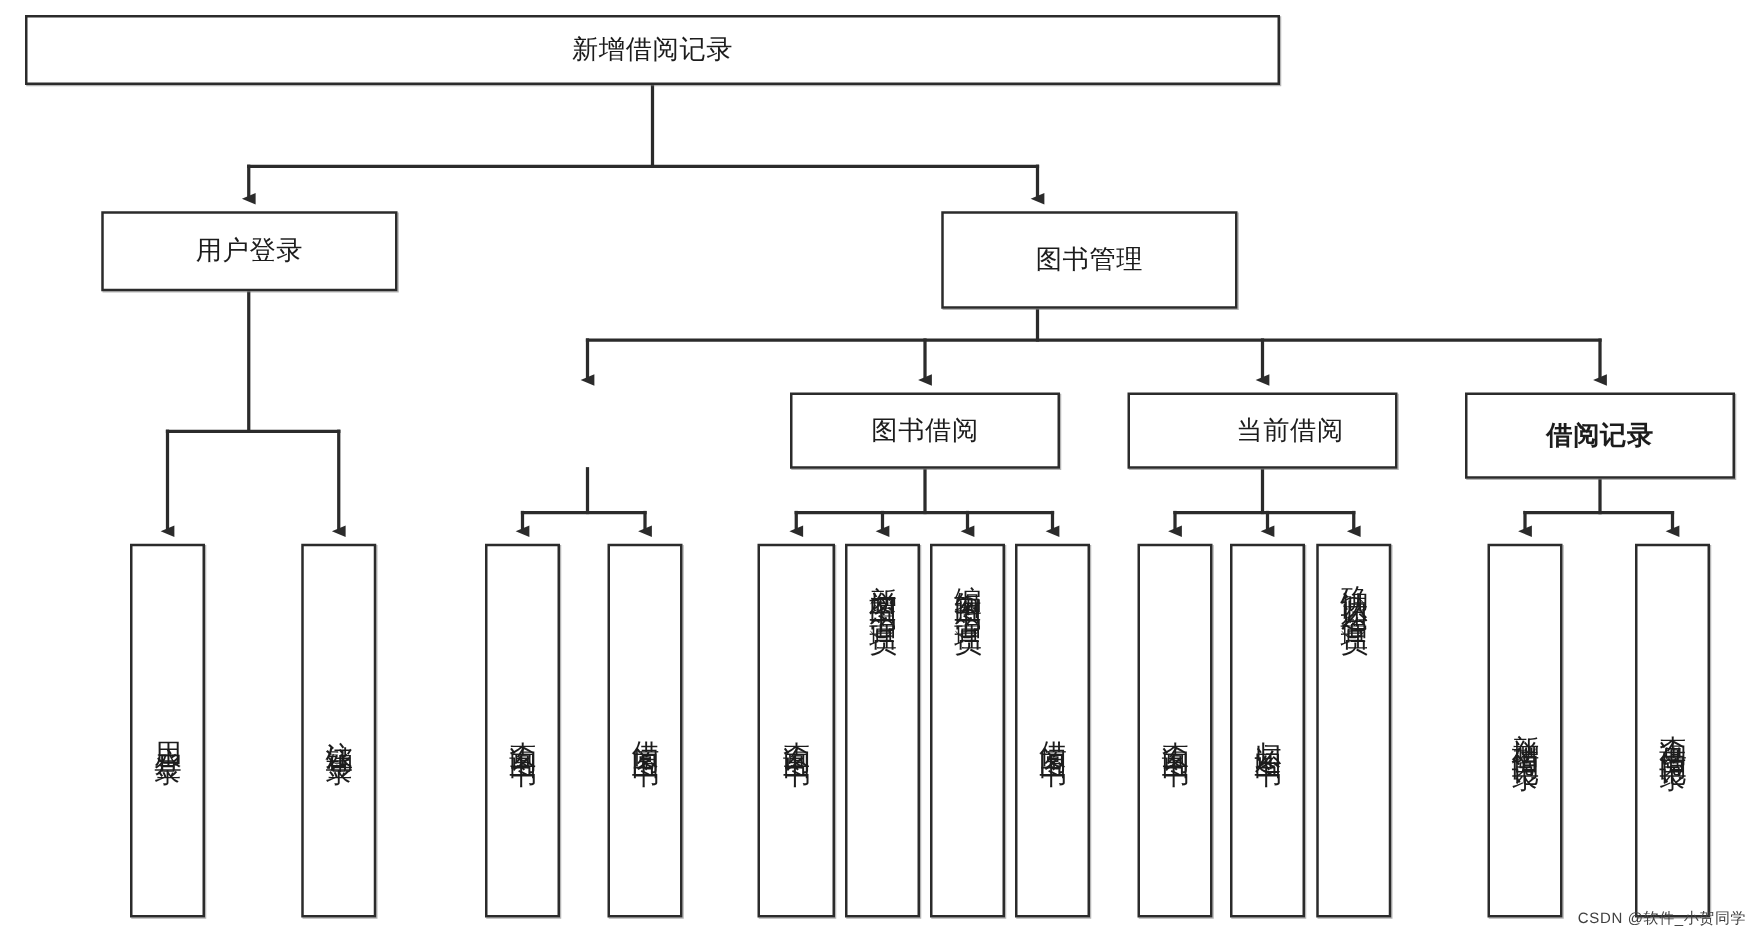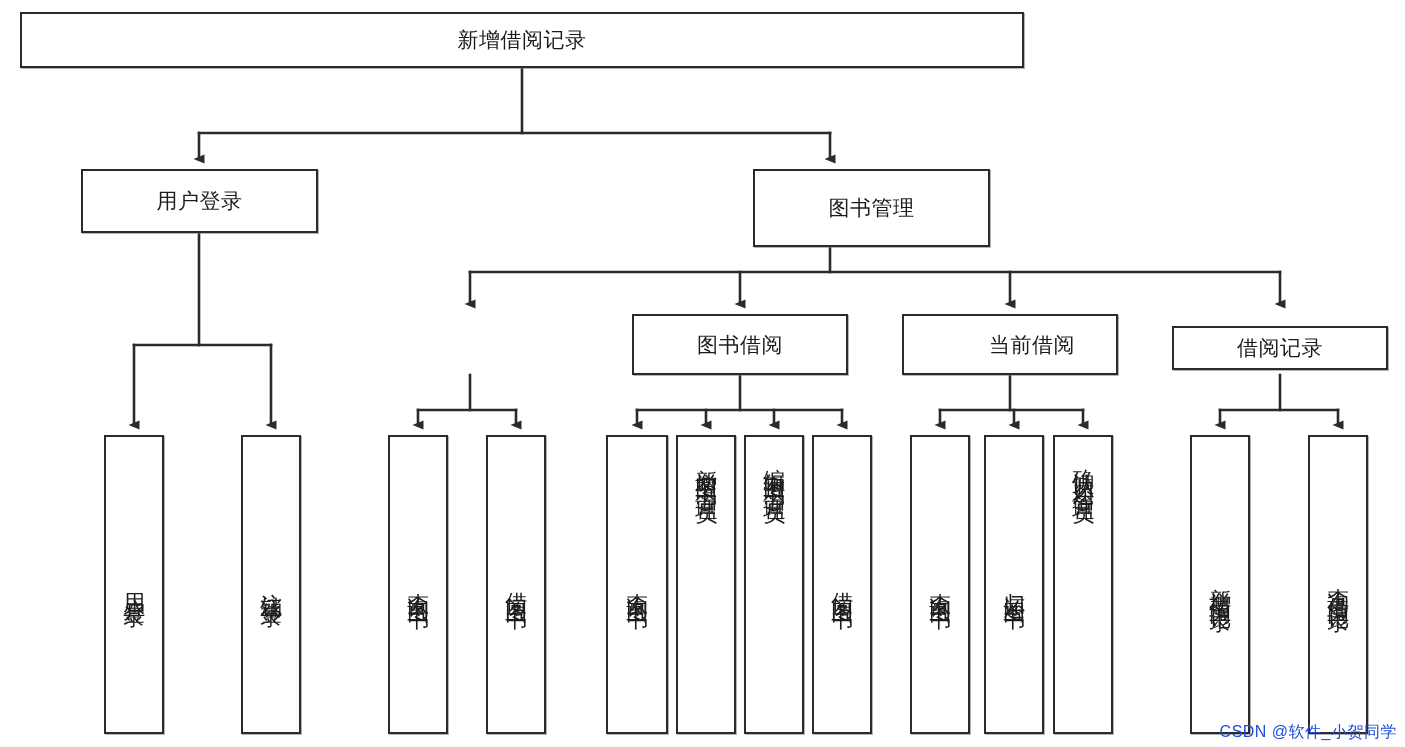--- a/index.html
+++ b/index.html
@@ -57,22 +57,22 @@
     white-space: nowrap;
   }
   .node.vert.mid {
     align-items: center;
     padding-top: 0;
   }
   .watermark {
     position: absolute;
     right: 8px;
     bottom: 4px;
-    font-size: 16px;
-    color: #1d4ed8;
+    font-size: 12px;
+    color: #404040;
     white-space: nowrap;
     letter-spacing: 0.5px;
     text-align: right;
   }
 </style>
 </head>
 <body>
 
 <div id="canvas">
 
@@ -136,21 +136,21 @@
   <div class="node horiz" style="left:711px; top:169px; width:237px; height:78px;margin-left:42px;">
     <span class="label">图书管理</span>
   </div>
 
   <div class="node horiz" style="left:632px; top:314px; width:216px; height:61px;justify-content:center;">
     <span class="label">图书借阅</span>
   </div>
   <div class="node horiz" style="left:902px; top:314px; width:216px; height:61px;padding-left:44px;">
     <span class="label">当前借阅</span>
   </div>
-  <div class="node horiz" style="left:1172px; top:326px; width:216px; height:44px;">
+  <div class="node horiz" style="left:1172px; top:314px; width:216px; height:69px;font-weight:bold;">
     <span class="label">借阅记录</span>
   </div>
 
   <div class="node vert mid" style="left:104px; top:435px; width:60px; height:299px;">
     <span class="label">用户登录</span>
   </div>
   <div class="node vert mid" style="left:241px; top:435px; width:60px; height:299px;">
     <span class="label">注销登录</span>
   </div>
 

